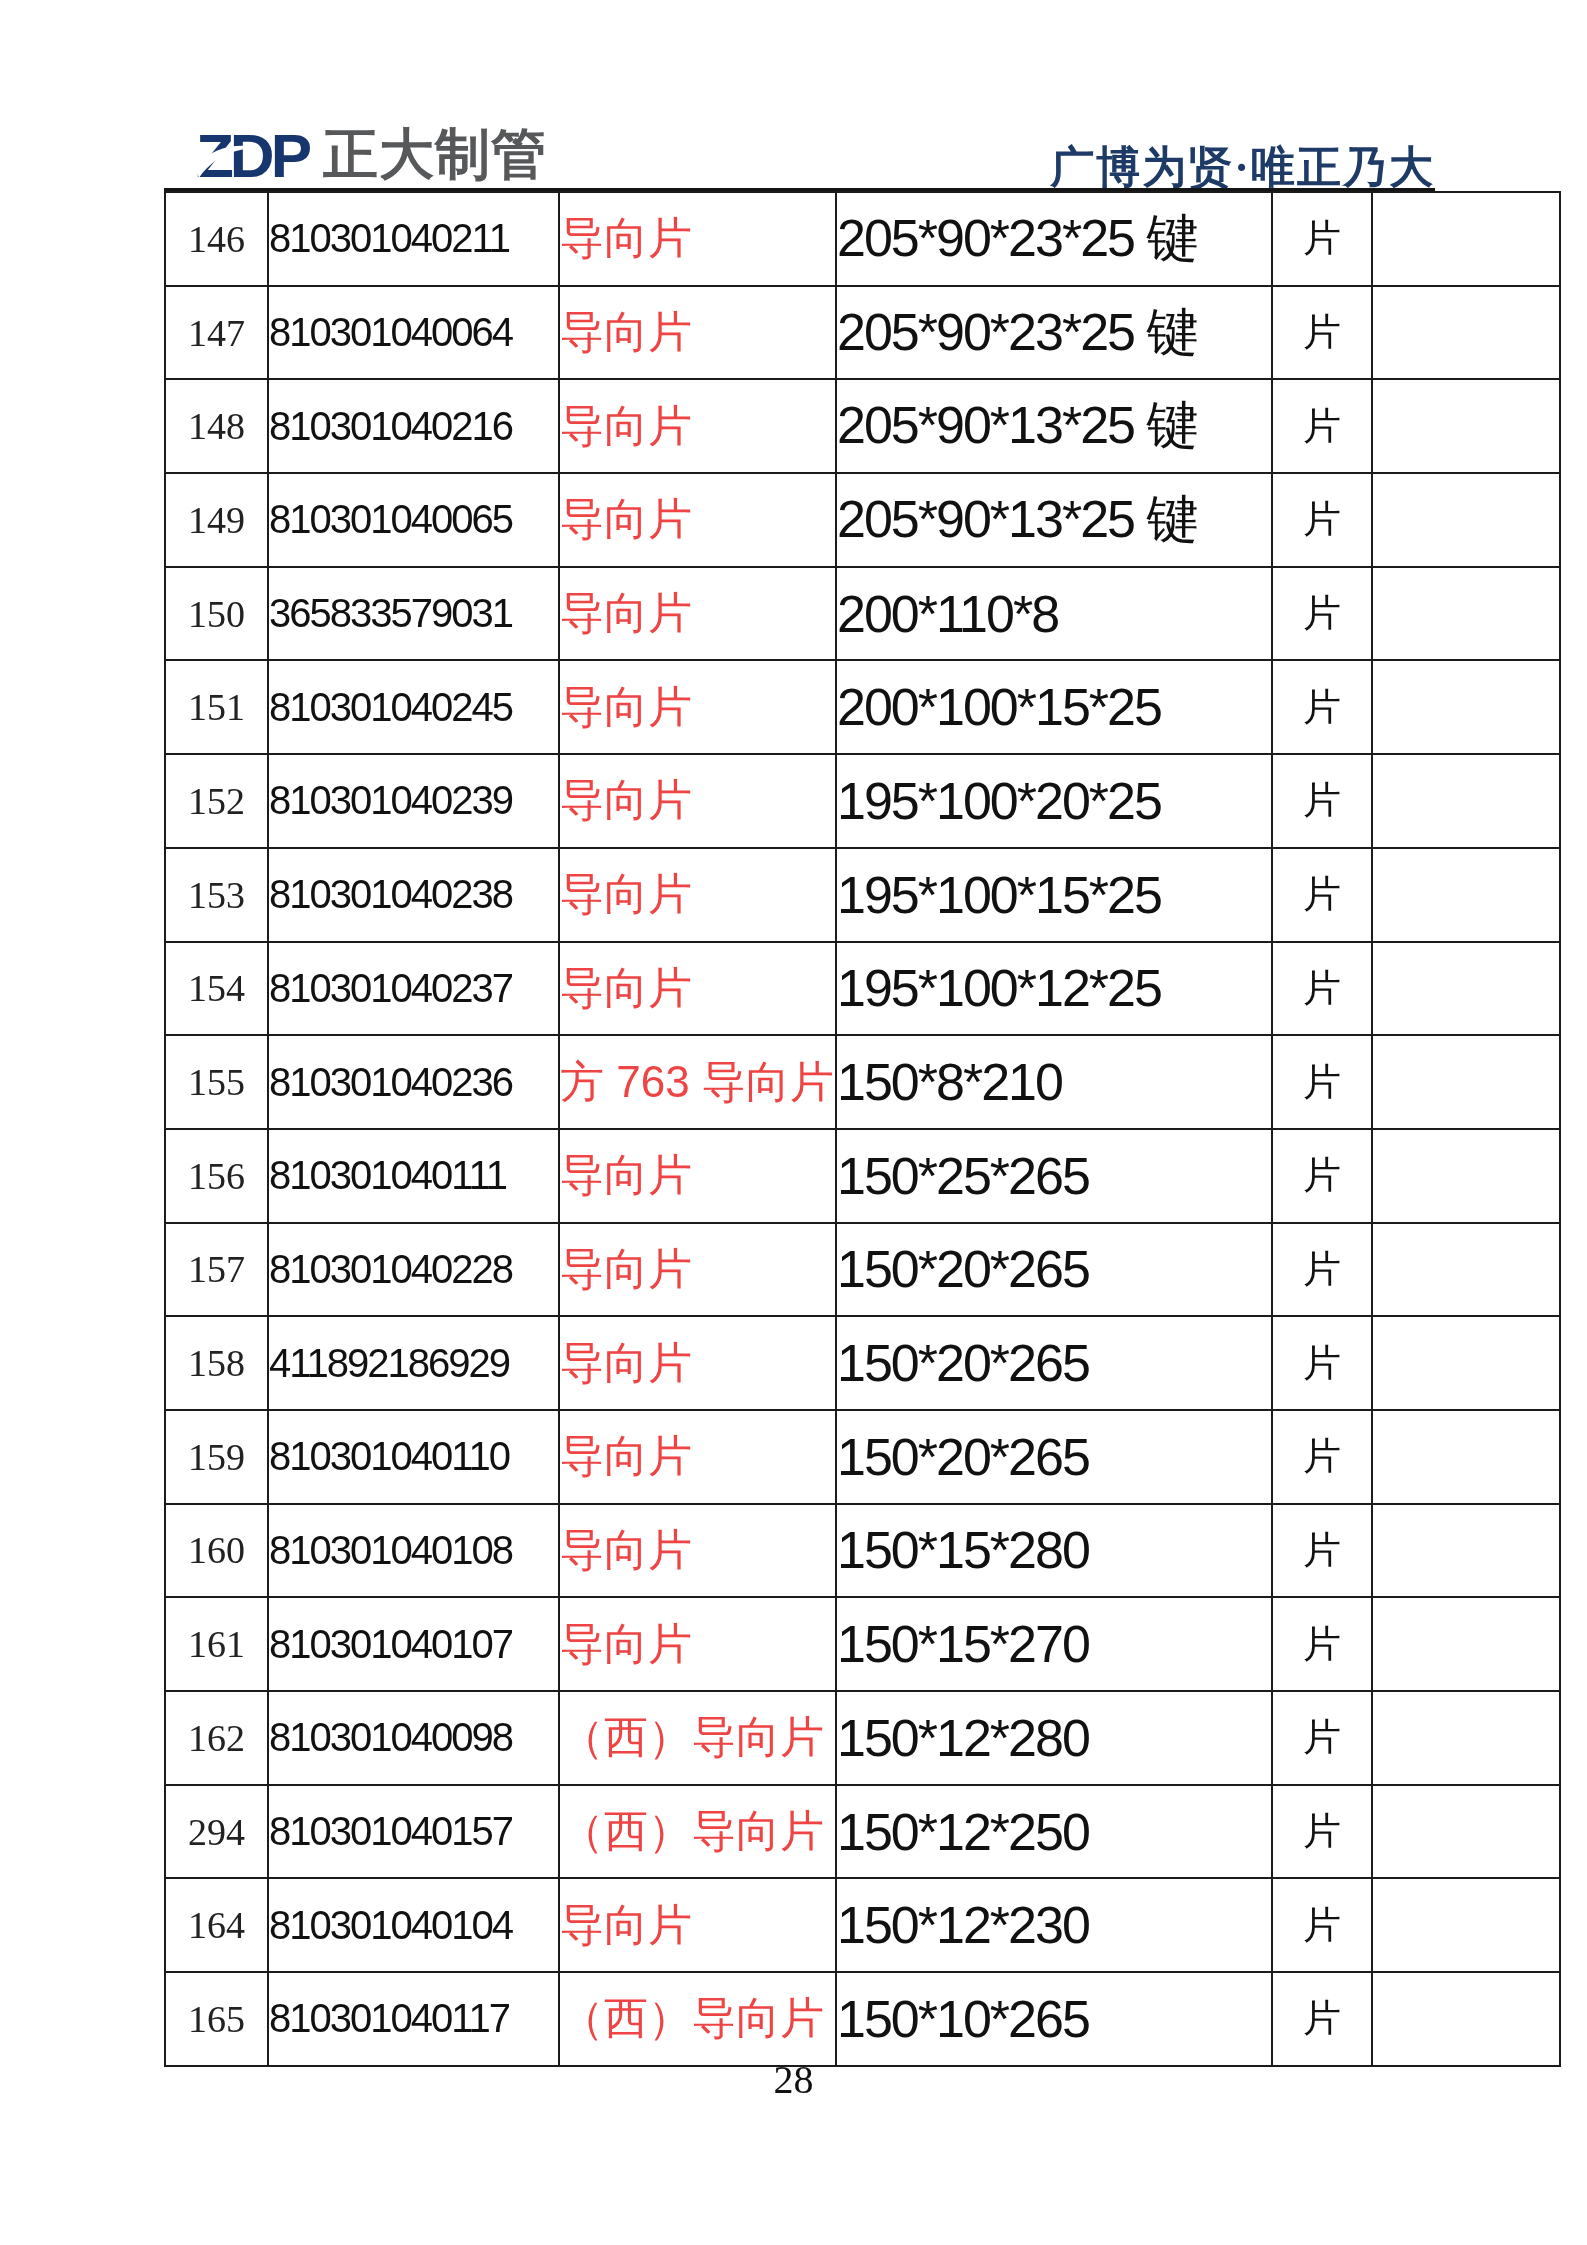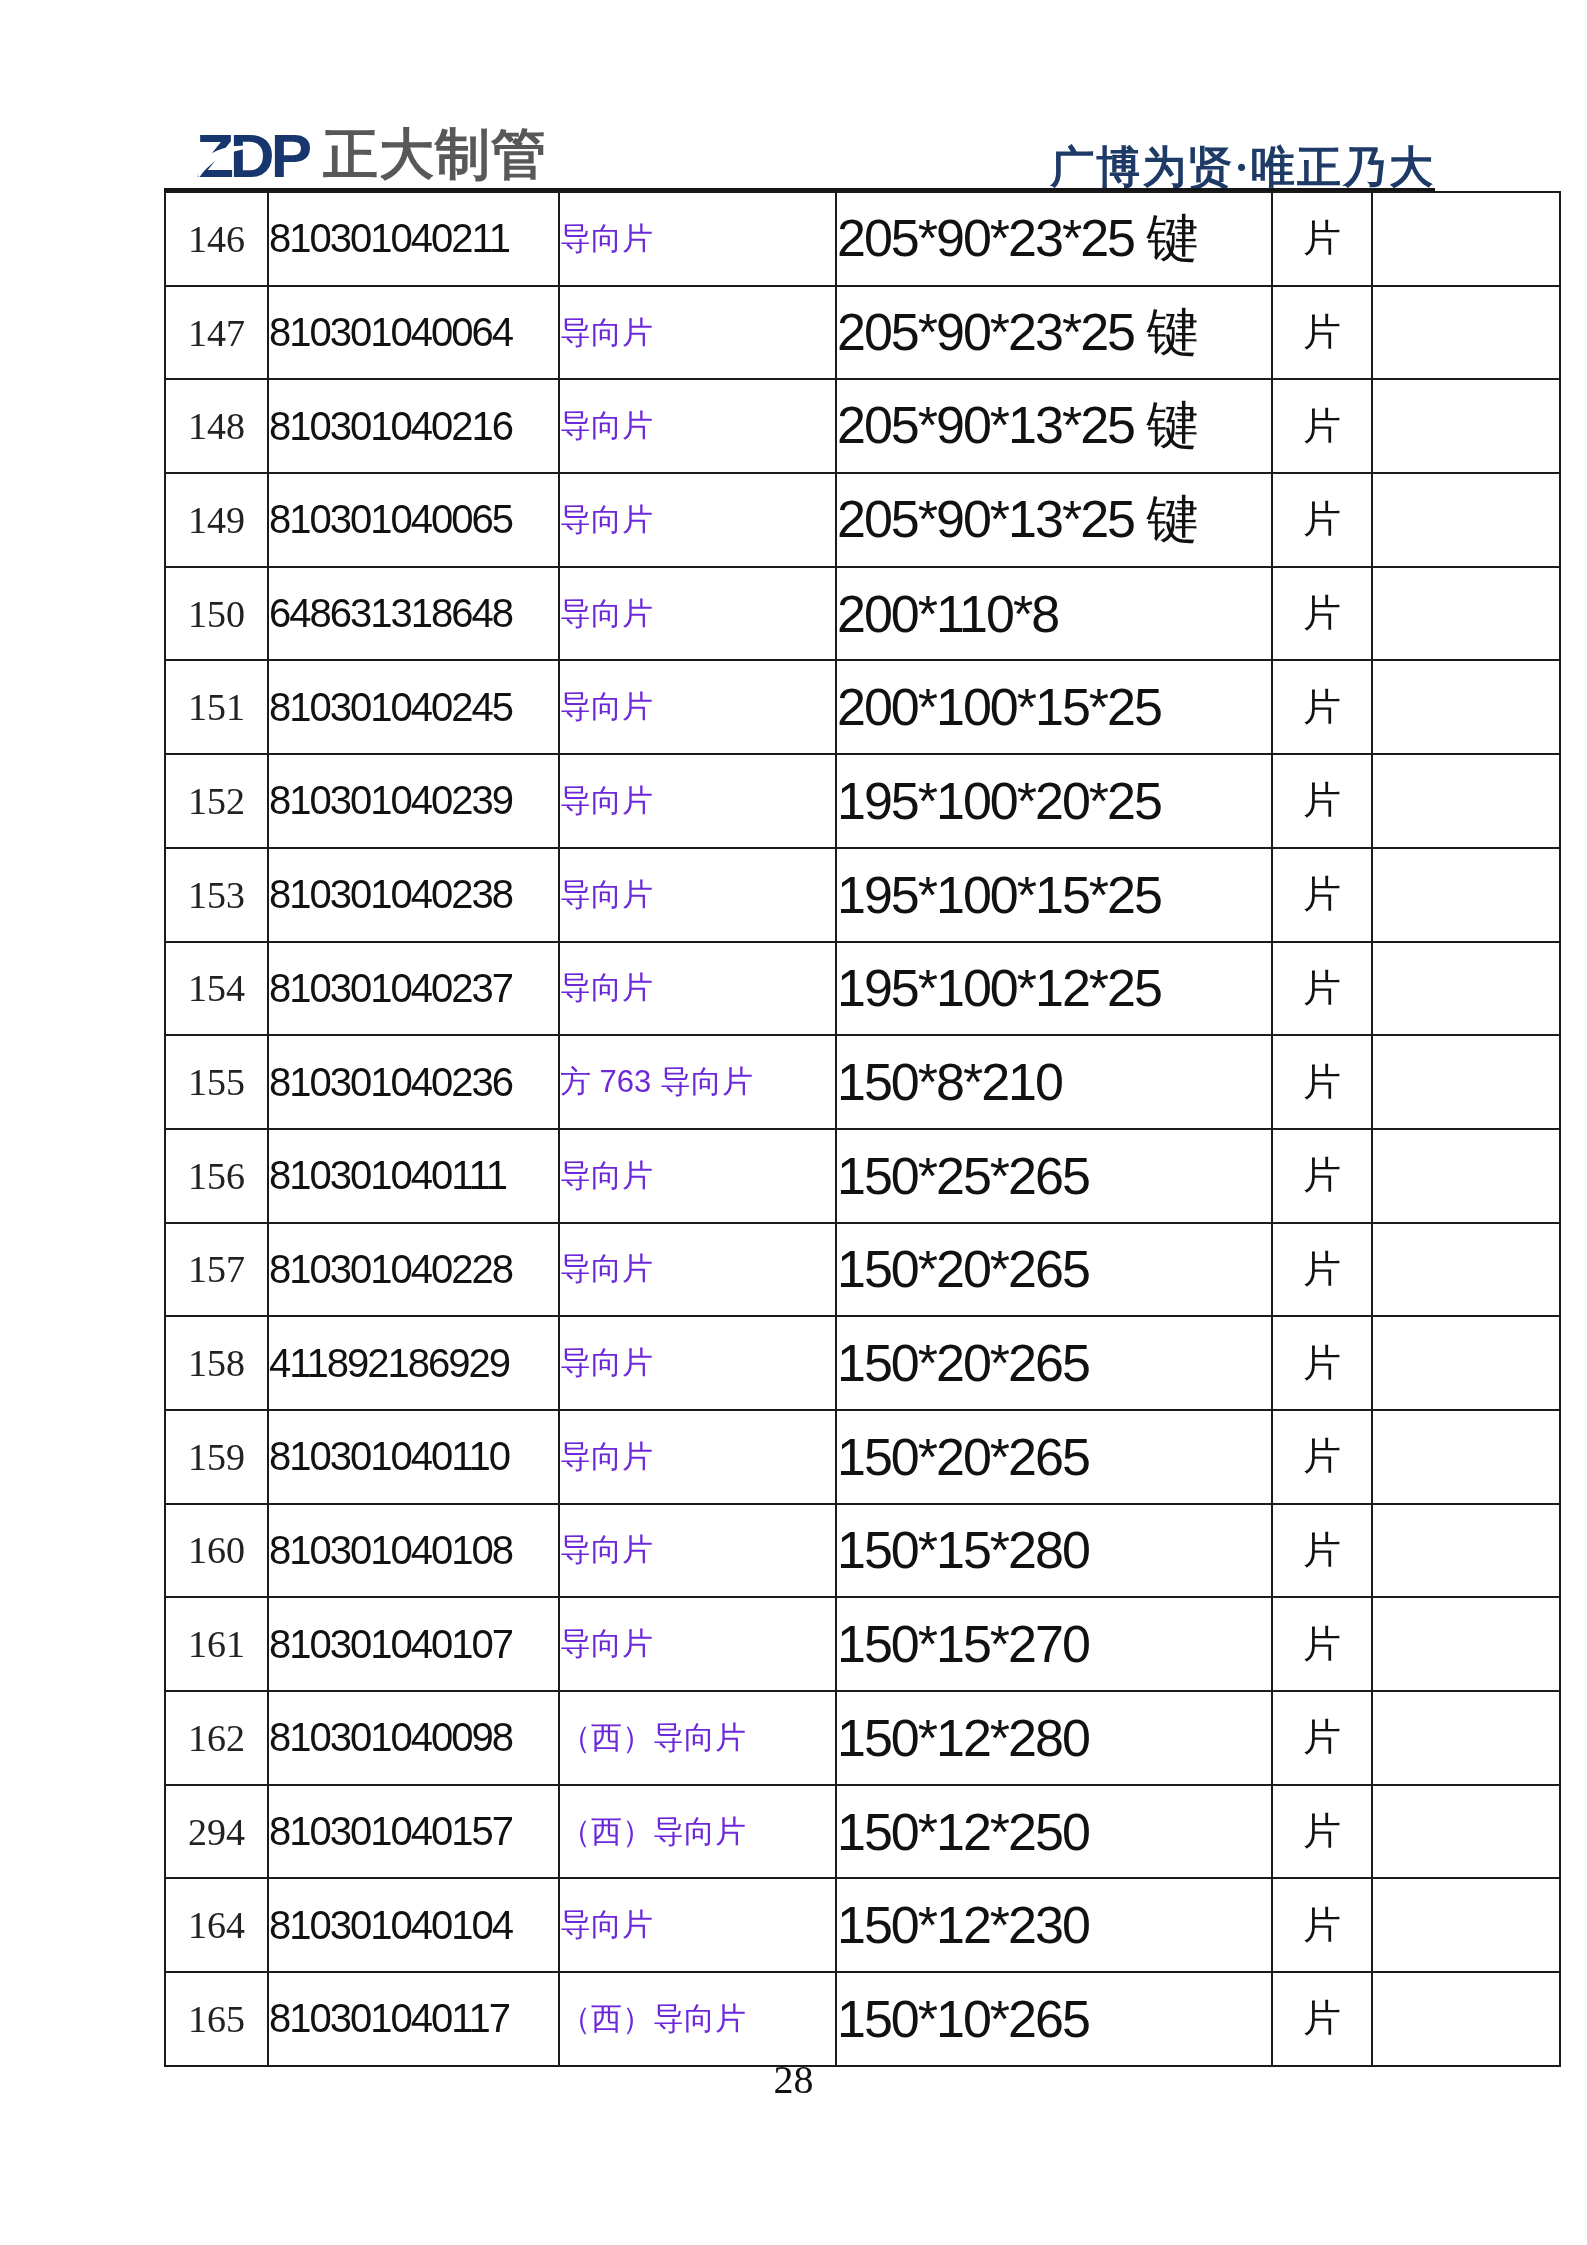--- a/index.html
+++ b/index.html
@@ -91,22 +91,22 @@
     color:#222;
   }
   td.c-code{
     padding-left:18px;
     font-size:40px;
     letter-spacing:-2px;
     color:#111;
   }
   td.c-name{
     padding-left:8px;
-    font-size:31px;
-    color:#6d28d9;
+    font-size:44px;
+    color:#ef4444;
   }
   td.c-spec{
     padding-left:20px;
     font-size:52px;
     letter-spacing:-2px;
     color:#111;
   }
   td.c-unit{
     text-align:center;
     font-family:"Liberation Serif", serif;
@@ -185,21 +185,21 @@
       <td class="c-no">149</td>
       <td class="c-code">810301040065</td>
       <td class="c-name">导向片</td>
       <td class="c-spec">205*90*13*25 键</td>
       <td class="c-unit">片</td>
       <td class="c-note"></td>
     </tr>
 
     <tr>
       <td class="c-no">150</td>
-      <td class="c-code">648631318648</td>
+      <td class="c-code">365833579031</td>
       <td class="c-name">导向片</td>
       <td class="c-spec">200*110*8</td>
       <td class="c-unit">片</td>
       <td class="c-note"></td>
     </tr>
 
     <tr>
       <td class="c-no">151</td>
       <td class="c-code">810301040245</td>
       <td class="c-name">导向片</td>

